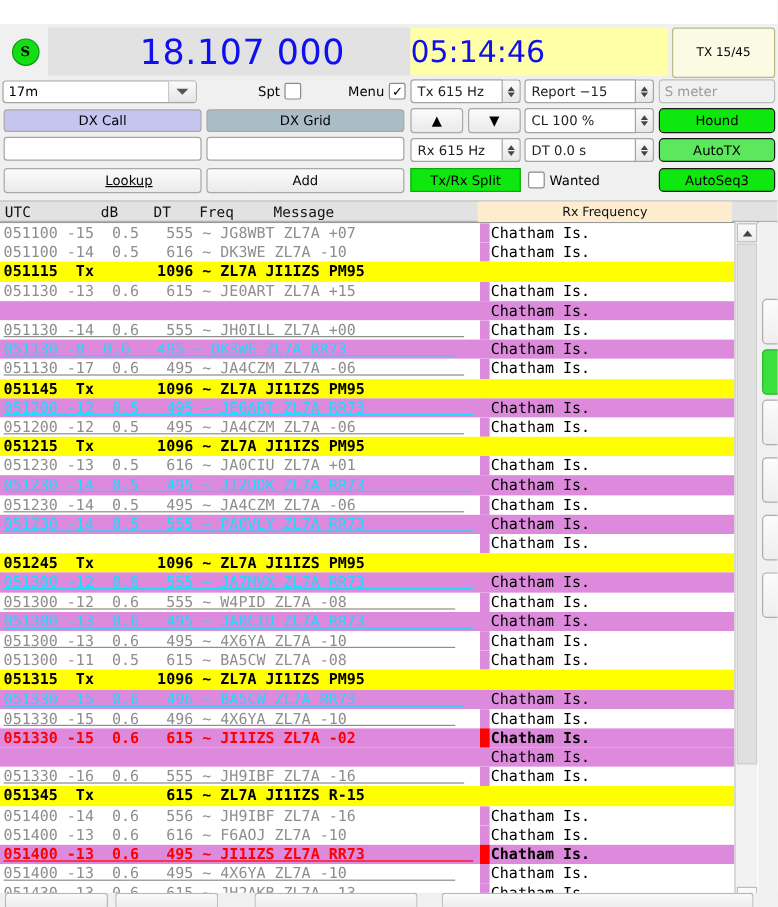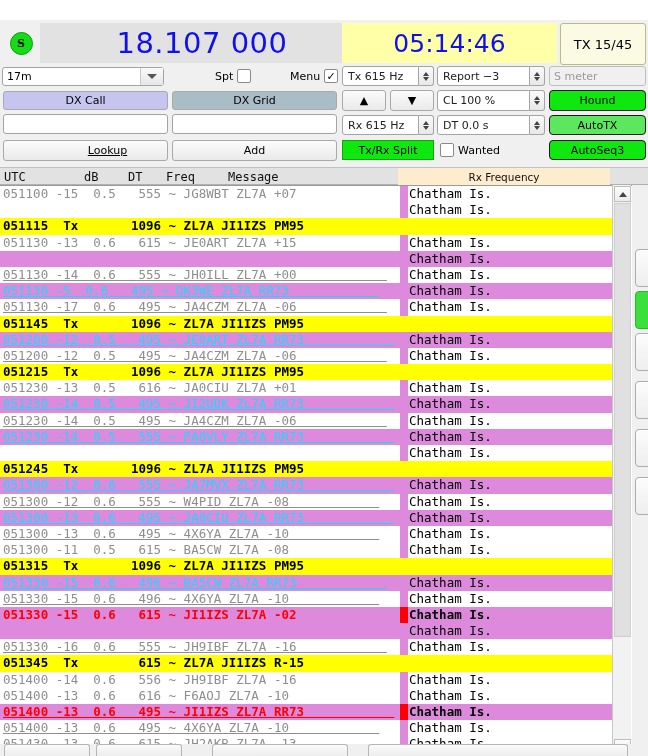--- a/index.html
+++ b/index.html
@@ -14,25 +14,25 @@
   .sbox{position:absolute;left:2px;top:3px;width:34px;height:40px;background:#f0f0f0;
         display:flex;align-items:center;justify-content:center;}
   .sled{width:21px;height:21px;border-radius:50%;background:#15dd15;
         border:1px solid #0a9a0a;display:flex;align-items:center;justify-content:center;
         font-weight:bold;font-size:11px;color:#000;font-family:"DejaVu Serif",serif;}
   .freqpane{position:absolute;left:38px;top:3px;width:324px;height:40px;background:#e2e2e2;
             display:flex;align-items:center;justify-content:center;}
   .freqtxt{color:#1010ee;font-size:29px;letter-spacing:0.5px;
            font-family:"DejaVu Sans","Liberation Sans",sans-serif;}
   .clockpane{position:absolute;left:340px;top:3px;width:215px;height:40px;background:#ffffa8;
-             display:flex;align-items:center;justify-content:center;}
+             display:flex;align-items:center;justify-content:flex-start;}
   .clocktxt{color:#1010ee;font-size:25px;font-family:"DejaVu Sans","Liberation Sans",sans-serif;}
   .txbtn{position:absolute;left:558px;top:3px;width:84px;height:40px;background:#fbfbe4;
          border:1px solid #b9b98c;border-radius:3px;display:flex;align-items:center;
-         justify-content:center;font-size:13px;color:#000;}
+         justify-content:center;font-size:10px;color:#000;}
 
   
   .ctl{position:absolute;}
   .fld{background:#fff;border:1px solid #a4a4a4;border-radius:3px;box-sizing:border-box;
        display:flex;align-items:center;}
   .fld .lbl{padding-left:5px;color:#222;font-size:11px;white-space:nowrap;}
   .btn{background:linear-gradient(#fbfbfb,#eaeaea);border:1px solid #a9a9a9;border-radius:3px;
        box-sizing:border-box;display:flex;align-items:center;justify-content:center;
        font-size:11px;color:#000;cursor:pointer;}
   .spin{width:15px;height:100%;border:1px solid #a4a4a4;border-left:none;border-radius:0 3px 3px 0;
@@ -164,21 +164,21 @@
         <span class="lbl">Tx  615  Hz</span>
       </div>
     <div class="spin">
         <i class="up"></i>
         <i class="dn"></i>
       </div>
   </div>
 
   <div class="ctl spinwrap" style="left:437px;top:66px;width:108px;height:20px;">
     <div class="fld">
-        <span class="lbl">Report −3</span>
+        <span class="lbl">Report −15</span>
       </div>
     <div class="spin">
         <i class="up"></i>
         <i class="dn"></i>
       </div>
   </div>
 
   <div class="ctl smeter" style="left:549px;top:66px;width:97px;height:20px;">
     <span>S meter</span>
   </div>
@@ -247,26 +247,26 @@
     <span class="hl" style="left:84px;">dB</span>
     <span class="hl" style="left:128px;">DT</span>
     <span class="hl" style="left:166px;">Freq</span>
     <span class="hl" style="left:228px;">Message</span>
     <span class="rxf">Rx Frequency</span>
   </div>
 
   <div class="tablewrap">
     <div class="rows" id="rows">
         <div class="row r-plain"><span class="left">051100 -15  0.5   555 ~ JG8WBT ZL7A +07</span><span class="mark" style="background: rgb(221, 138, 221);"></span><span class="right">Chatham Is.</span></div>
-        <div class="row r-plain"><span class="mark" style="background: rgb(221, 138, 221);"></span><span class="right">Chatham Is.</span></div>
+        <div class="row r-plain"><span class="left">051100 -14  0.5   616 ~ DK3WE ZL7A -10</span><span class="mark" style="background: rgb(221, 138, 221);"></span><span class="right">Chatham Is.</span></div>
         <div class="row r-tx"><span class="left">051115  Tx       1096 ~ ZL7A JI1IZS PM95</span><span class="mark" style="background: rgb(255, 255, 0);"></span></div>
         <div class="row r-plain"><span class="left">051130 -13  0.6   615 ~ JE0ART ZL7A +15</span><span class="mark" style="background: rgb(221, 138, 221);"></span><span class="right">Chatham Is.</span></div>
         <div class="row r-mg"><span class="right">Chatham Is.</span></div>
         <div class="row r-plain"><span class="left u">051130 -14  0.6   555 ~ JH0ILL ZL7A +00            </span><span class="mark" style="background: rgb(221, 138, 221);"></span><span class="right">Chatham Is.</span></div>
-        <div class="row r-mg"><span class="left u">051130 -5  0.6   495 ~ DK3WE ZL7A RR73            </span><span class="right">Chatham Is.</span></div>
+        <div class="row r-mg"><span class="left u">051130 -8  0.6   495 ~ DK3WE ZL7A RR73            </span><span class="right">Chatham Is.</span></div>
         <div class="row r-plain"><span class="left u">051130 -17  0.6   495 ~ JA4CZM ZL7A -06            </span><span class="mark" style="background: rgb(221, 138, 221);"></span><span class="right">Chatham Is.</span></div>
         <div class="row r-tx"><span class="left">051145  Tx       1096 ~ ZL7A JI1IZS PM95</span><span class="mark" style="background: rgb(255, 255, 0);"></span></div>
         <div class="row r-mg"><span class="left u">051200 -12  0.5   495 ~ JE0ART ZL7A RR73            </span><span class="right">Chatham Is.</span></div>
         <div class="row r-plain"><span class="left u">051200 -12  0.5   495 ~ JA4CZM ZL7A -06            </span><span class="mark" style="background: rgb(221, 138, 221);"></span><span class="right">Chatham Is.</span></div>
         <div class="row r-tx"><span class="left">051215  Tx       1096 ~ ZL7A JI1IZS PM95</span><span class="mark" style="background: rgb(255, 255, 0);"></span></div>
         <div class="row r-plain"><span class="left">051230 -13  0.5   616 ~ JA0CIU ZL7A +01</span><span class="mark" style="background: rgb(221, 138, 221);"></span><span class="right">Chatham Is.</span></div>
         <div class="row r-mg"><span class="left u">051230 -14  0.5   495 ~ JI2UDK ZL7A RR73            </span><span class="right">Chatham Is.</span></div>
         <div class="row r-plain"><span class="left u">051230 -14  0.5   495 ~ JA4CZM ZL7A -06            </span><span class="mark" style="background: rgb(221, 138, 221);"></span><span class="right">Chatham Is.</span></div>
         <div class="row r-mg"><span class="left u">051230 -14  0.5   555 ~ PA0VLY ZL7A RR73            </span><span class="right">Chatham Is.</span></div>
         <div class="row r-plain"><span class="mark" style="background: rgb(221, 138, 221);"></span><span class="right">Chatham Is.</span></div>

